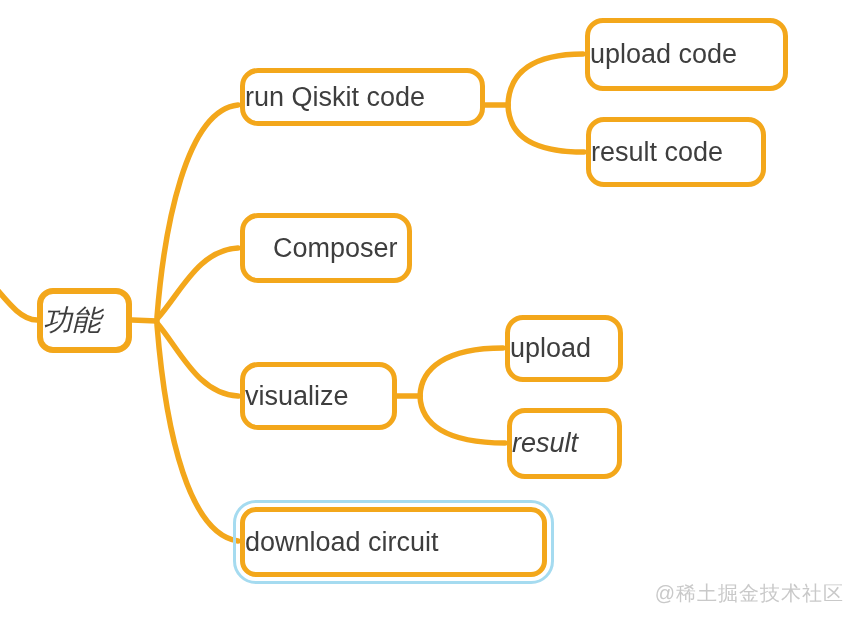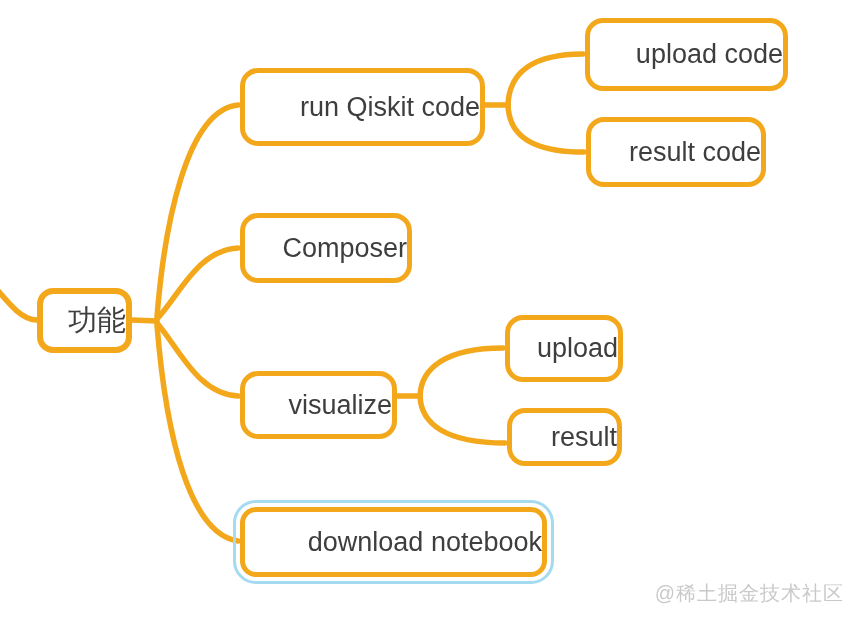--- a/index.html
+++ b/index.html
@@ -27,40 +27,40 @@
     stroke-width: 5.5;
     stroke-linecap: round;
   }
   .node {
     position: absolute;
     background: var(--node-fill, #ffffff);
     border: 5px solid var(--accent, #F3A71B);
     border-radius: 18px;
     display: flex;
     align-items: center;
-    justify-content: flex-end;
+    justify-content: flex-start;
     color: var(--text, #3E3E3E);
     font-size: 27px;
     white-space: nowrap;
     cursor: pointer;
   }
   .node .label { pointer-events: none; }
   .node.selected {
     outline: 3px solid var(--selection, #A5DBF0);
     outline-offset: 4px;
   }
   
-  .n-root      { left: 37px;  top: 288px; width: 95px;  height: 65px; font-size: 29px; border-width: 6px; border-radius: 16px; }
-  .n-run       { left: 240px; top: 68px;  width: 245px; height: 78px; }
+  .n-root      { left: 37px;  top: 288px; width: 95px;  height: 65px; font-size: 29px; border-width: 6px; border-radius: 16px; font-style: italic; }
+  .n-run       { left: 240px; top: 68px;  width: 245px; height: 58px; }
   .n-upload    { left: 585px; top: 18px;  width: 203px; height: 73px; }
   .n-write     { left: 586px; top: 117px; width: 180px; height: 70px; }
-  .n-composer  { left: 240px; top: 213px; width: 172px; height: 70px; }
-  .n-visualize { left: 240px; top: 362px; width: 157px; height: 68px; margin-top: 9px; }
+  .n-composer  { left: 240px; top: 213px; width: 172px; height: 70px; padding-left: 28px; }
+  .n-visualize { left: 240px; top: 362px; width: 157px; height: 68px; }
   .n-circuit   { left: 505px; top: 315px; width: 118px; height: 67px; }
-  .n-result    { left: 507px; top: 408px; width: 115px; height: 58px; }
+  .n-result    { left: 507px; top: 408px; width: 115px; height: 71px; font-style: italic; }
   .n-download  { left: 240px; top: 507px; width: 307px; height: 70px; border-radius: 16px; }
   .watermark {
     position: absolute;
     right: 20px;
     top: 580px;
     color: var(--watermark, #C9C9C9);
     font-size: 20px;
     letter-spacing: 1px;
     user-select: none;
   }
@@ -111,18 +111,18 @@
 
   <div class="node n-circuit">
     <span class="label">upload</span>
   </div>
 
   <div class="node n-result">
     <span class="label">result</span>
   </div>
 
   <div class="node n-download selected">
-    <span class="label">download notebook</span>
+    <span class="label">download circuit</span>
   </div>
 
   <div class="watermark">@稀土掘金技术社区</div>
 
 </div>
 
 </body></html>

